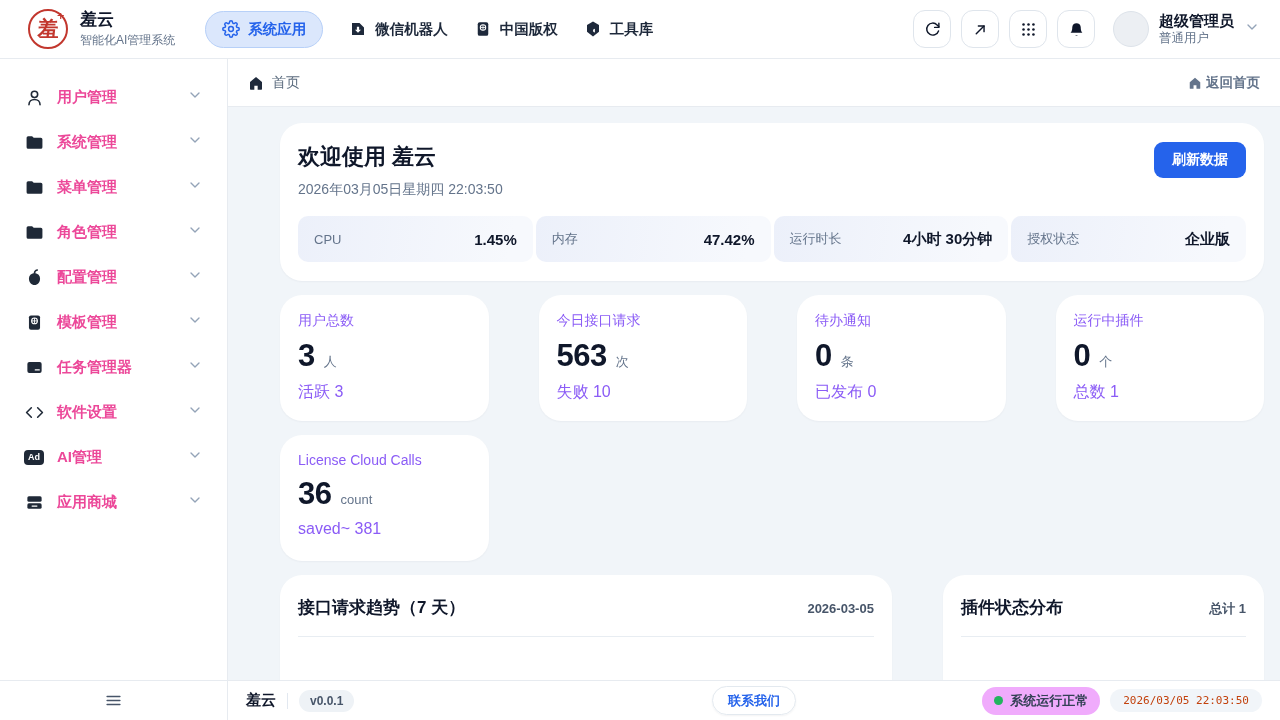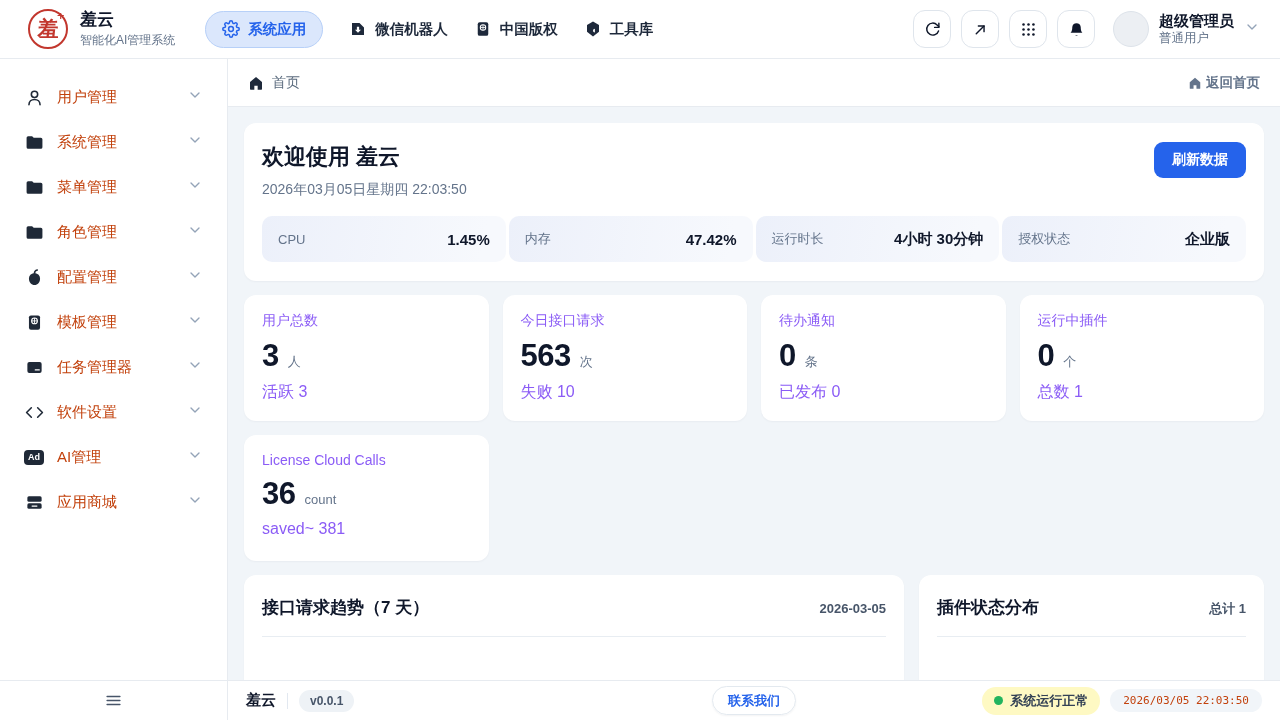--- a/index.html
+++ b/index.html
@@ -27,32 +27,32 @@
   .user-role { font-size:12.5px; color:#64748b; margin-top:1px; }
   .chev { color:#94a3b8; }
   .chev svg { width:16px; height:16px; }
 
   
   .mid { flex:1 1 auto; display:flex; min-height:0; }
   .sidebar { width:228px; flex:0 0 228px; background:#fff; border-right:1px solid #e7ebf0; padding:16px 14px; }
   .menu-item { display:flex; align-items:center; gap:13px; padding:12px 10px; border-radius:10px; cursor:pointer; margin-bottom:1px; }
   .menu-item .mi-icon { width:20px; height:20px; color:#1f2937; display:grid; place-items:center; flex:0 0 auto;text-decoration:underline; }
   .menu-item .mi-icon svg { width:19px; height:19px; }
-  .mi-label { flex:1; font-size:15px; font-weight:400; color:#c2410c; }
+  .mi-label { flex:1; font-size:15px; font-weight:700; color:#ec4899; }
   .ad-badge { width:20px; height:15px; background:#1f2937; border-radius:4px; color:#fff; font-size:9px; font-weight:700; display:grid; place-items:center; line-height:1; }
 
   .main { flex:1; display:flex; flex-direction:column; min-width:0; }
   .breadcrumb { height:48px; flex:0 0 48px; background:#fff; border-bottom:1px solid #e7ebf0; display:flex; align-items:center; justify-content:space-between; padding:0 20px; }
   .bc-left { display:flex; align-items:center; gap:8px; font-size:14px; color:#5b6b7e; cursor:pointer; }
   .bc-left svg { width:16px; height:16px; color:#1e293b; }
   .bc-back { display:flex; align-items:center; gap:4px; font-size:13.5px; font-weight:700; color:#64748b; cursor:pointer; }
   .bc-back svg { width:14px; height:14px; }
 
   .content { flex:1; min-height:0; overflow:hidden; padding:16px 16px 0; display:flex; flex-direction:column; gap:14px; background:#f1f5f9; }
-  .card { background:#fff; border-radius:12px; box-shadow:0 1px 2px rgba(15,23,42,.04); }
+  .card { background:#fff; border-radius:22px; box-shadow:0 1px 2px rgba(15,23,42,.04);margin-left:36px; }
 
   
   .welcome { padding:19px 18px; flex:0 0 auto; }
   .welcome-top { display:flex; align-items:flex-start; justify-content:space-between; }
   .welcome-title { font-size:22px; font-weight:800; }
   .welcome-date { font-size:14px; color:#64748b; margin-top:9px; }
   .refresh-btn { background:#2563eb; color:#fff; font-size:14px; font-weight:700; border:none; border-radius:9px; padding:9px 18px; cursor:pointer; font-family:inherit; }
   .chips { display:flex; gap:3px; margin-top:17px; }
   .chip { flex:1; height:46px; border-radius:10px; background:linear-gradient(100deg,#ecf0fa 0%,#f7f9fd 90%); display:flex; align-items:center; justify-content:space-between; padding:0 16px; }
   .chip-label { font-size:13px; color:#64748b; }
@@ -82,21 +82,21 @@
   .footer-side { width:228px; flex:0 0 228px; border-right:1px solid #e7ebf0; display:grid; place-items:center; }
   .collapse-btn { color:#475569; cursor:pointer; display:grid; place-items:center; }
   .collapse-btn svg { width:19px; height:19px; }
   .footer-main { flex:1; display:flex; align-items:center; padding:0 18px; position:relative; }
   .f-brand { font-size:15px; font-weight:800; }
   .f-sep { width:1px; height:16px; background:#e2e8f0; margin:0 11px; }
   .pill { background:#eef2f6; border-radius:999px; padding:4px 11px; font-size:12px; font-weight:700; color:#475569; }
   .f-center { position:absolute; left:50%; transform:translateX(-50%); }
   .contact-pill { background:#fff; border:1px solid #e3e9ef; border-radius:999px; padding:6px 15px; font-size:13px; font-weight:700; color:#2563eb; cursor:pointer; box-shadow:0 1px 2px rgba(15,23,42,.05); }
   .f-right { margin-left:auto; display:flex; align-items:center; gap:10px; }
-  .status-pill { background:#fef9c3; border-radius:999px; padding:5px 12px; display:flex; align-items:center; gap:7px; font-size:13px; font-weight:600; color:#334155; }
+  .status-pill { background:#f0abfc; border-radius:999px; padding:5px 12px; display:flex; align-items:center; gap:7px; font-size:13px; font-weight:600; color:#334155; }
   .dot { width:9px; height:9px; border-radius:50%; background:#22b45e; }
   .time-pill { background:#f1f5f9; border-radius:999px; padding:5px 13px; font-family:"DejaVu Sans Mono","Liberation Mono",monospace; font-size:11px; color:#c2410c; }
 
   .sicon { fill:none; stroke:currentColor; stroke-width:2; stroke-linecap:round; stroke-linejoin:round; }
   .ficon { fill:currentColor; stroke:none; }
 </style>
 </head>
 <body>
 
 <div class="app">

